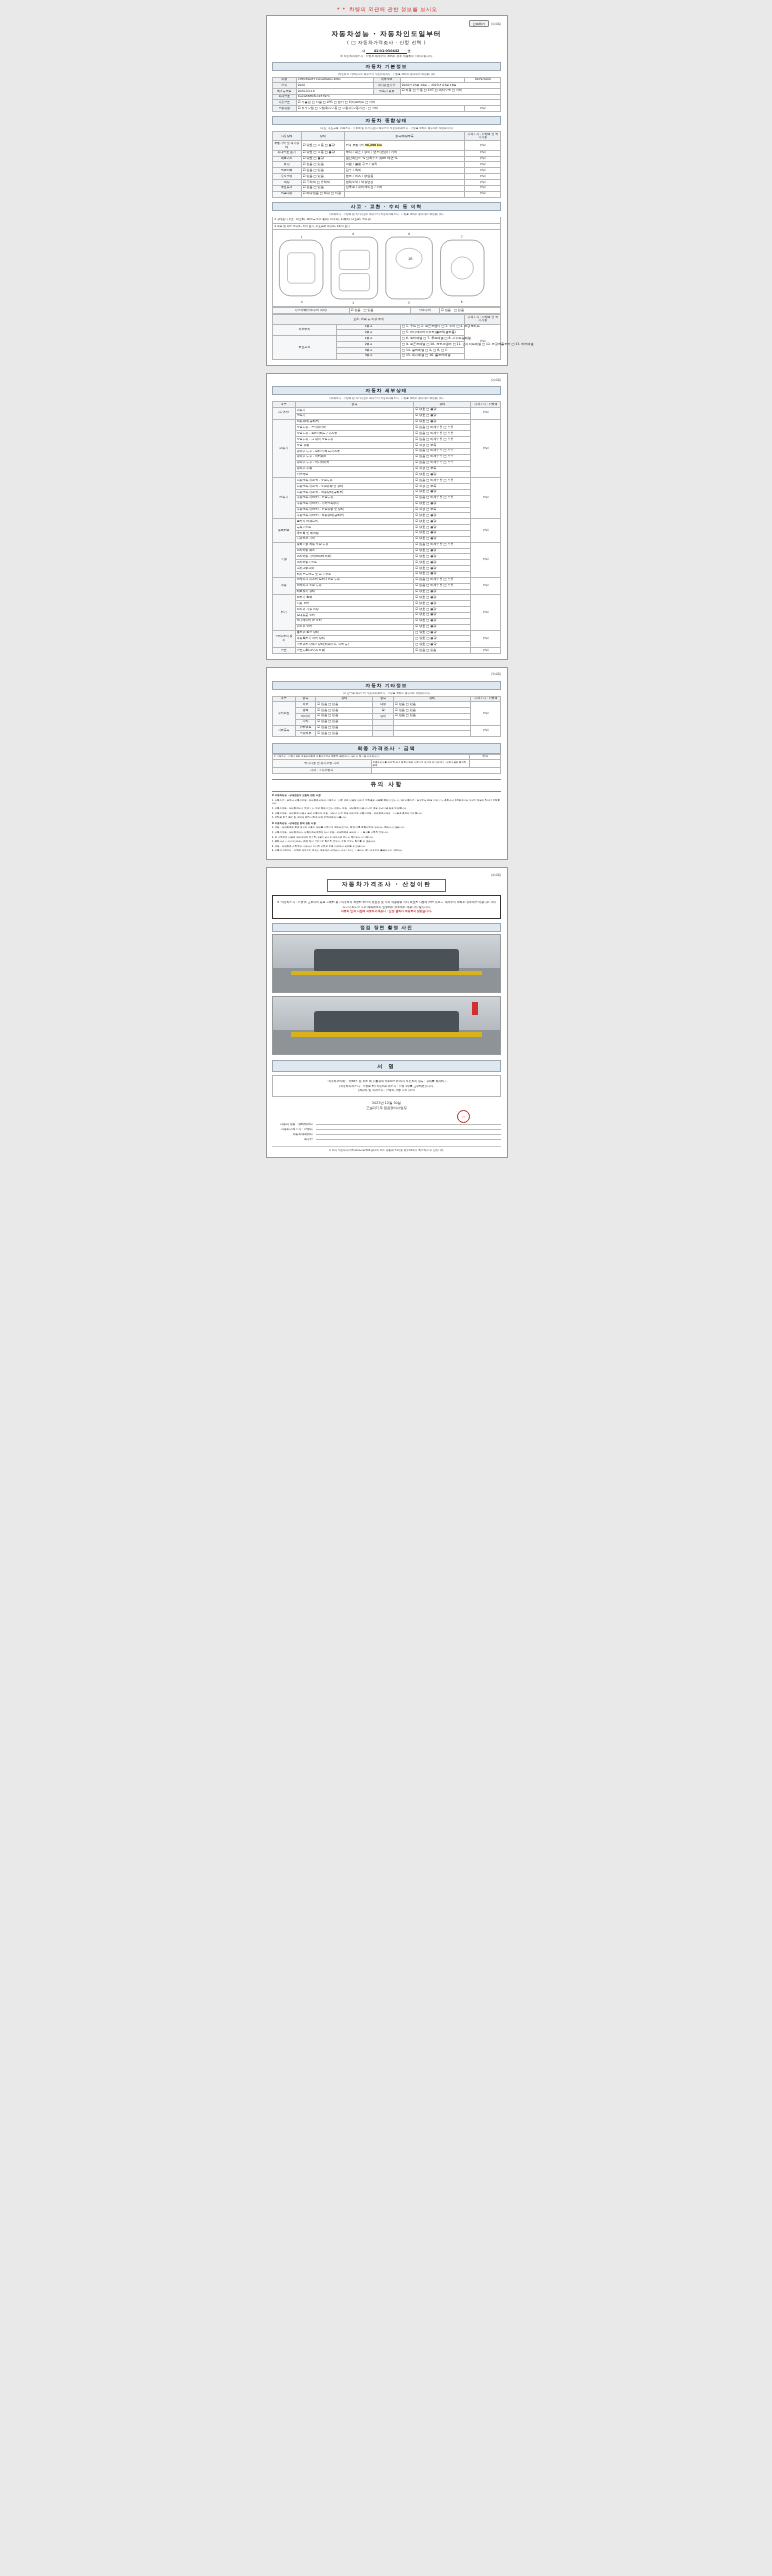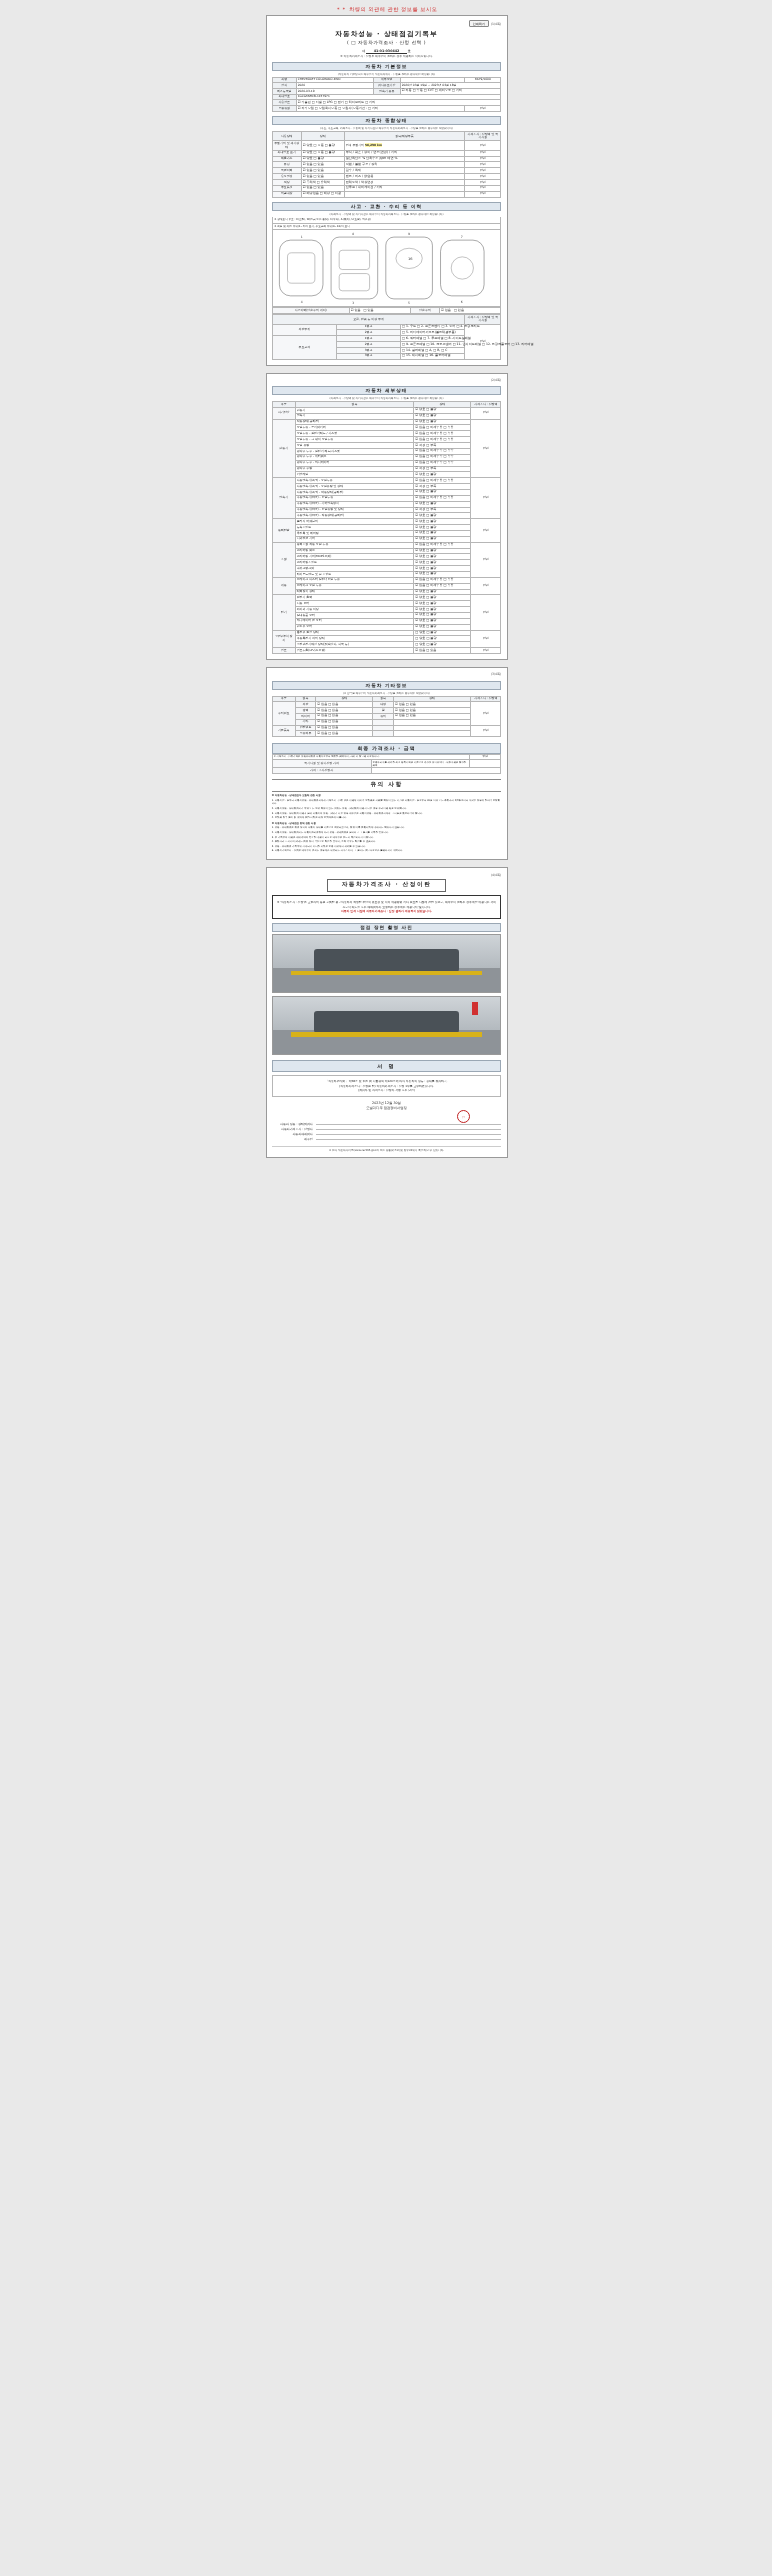--- a/index.html
+++ b/index.html
@@ -218,21 +218,21 @@
   <div class="topbar">
     <span class="warn">＊＊ 차량의 외관에 관한 정보를 보시오</span>
   </div>
 
   <div class="sheet">
     <div class="sheet-head">
       <button class="btn-print">인쇄하기</button>
       <span class="pageno">(1/4쪽)</span>
     </div>
 
-    <div class="doc-title">자동차성능 · 상태점검기록부</div>
+    <div class="doc-title">자동차성능 · 자동차인도일부터</div>
     <div class="doc-sub">( □ 자동차가격조사 · 산정 선택 )</div>
     <div class="doc-no">
       <span>제</span>
       <span class="num">41-01-030442</span>
       <span>호</span>
     </div>
     <div class="doc-note">※ 자동차가격조사 · 산정은 매수인이 원하는 경우 제공하는 서비스입니다.</div>
 
     <div class="band">자동차 기본정보</div>
     <div class="band-note">(자동차의 기본정보는 매수인이 자동차거래시 · 산정을 원하는 경우에만 작성합니다)</div>

